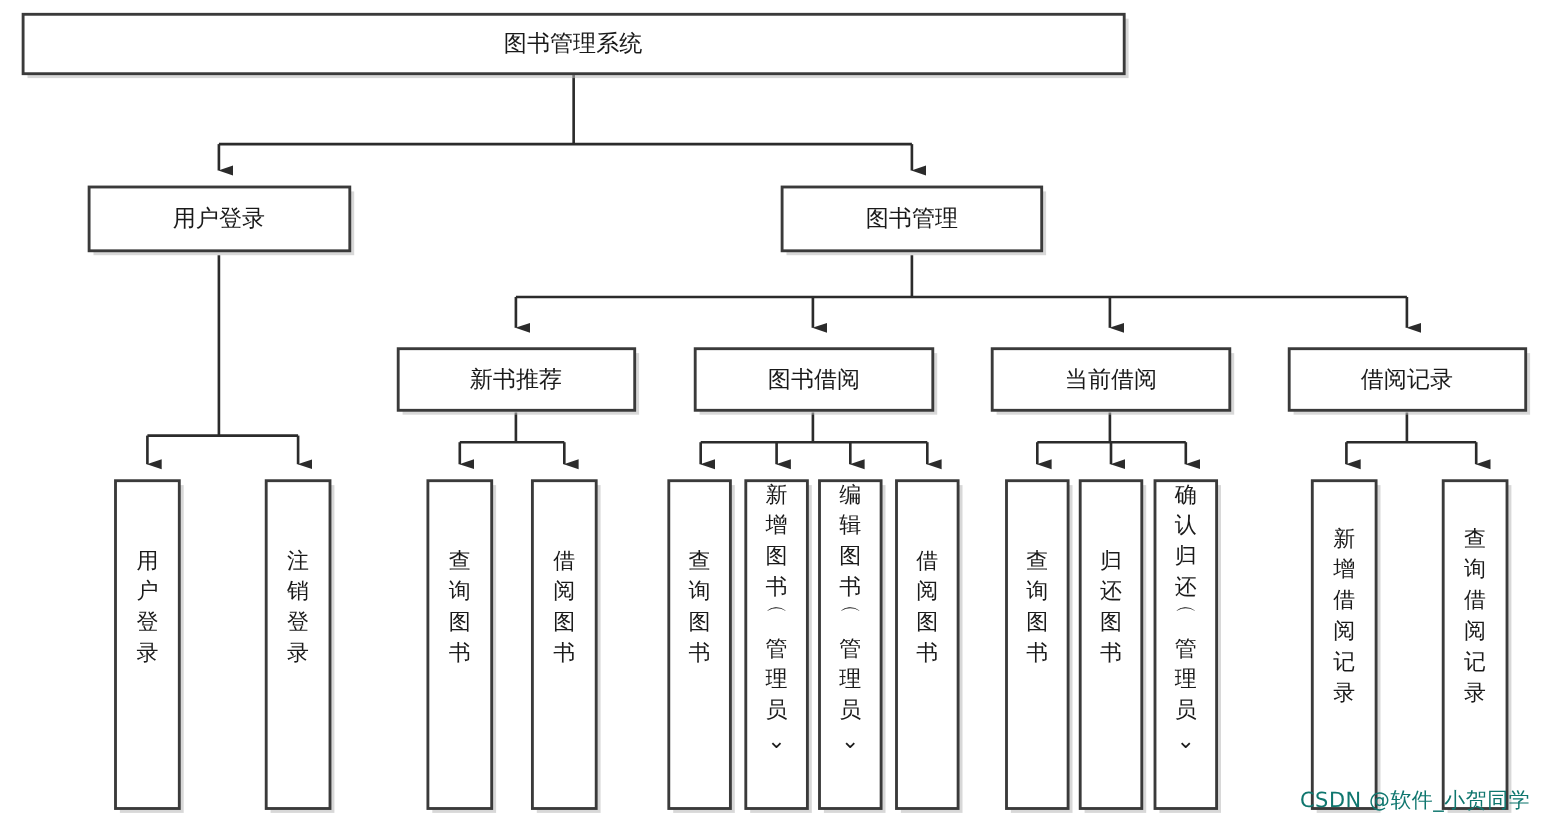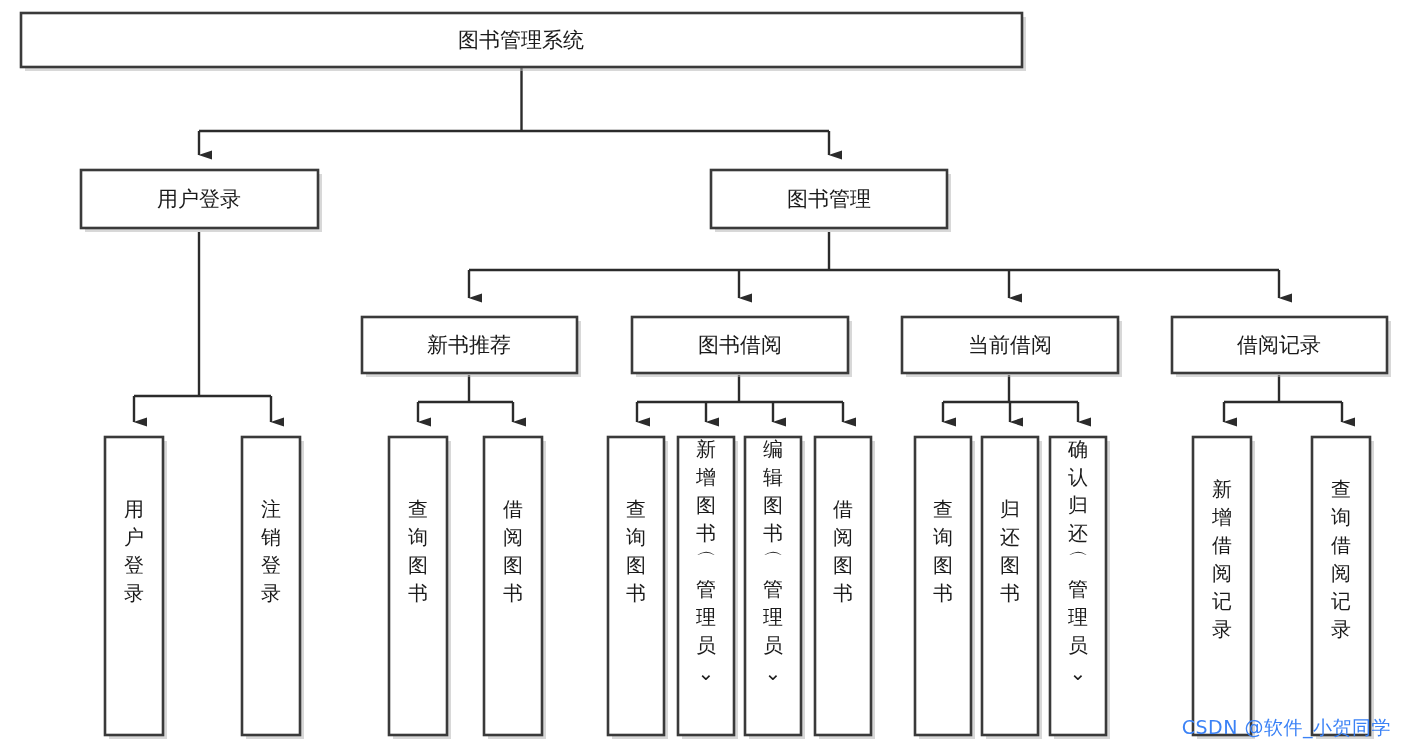--- a/index.html
+++ b/index.html
@@ -54,21 +54,21 @@
   .edge-arrow {
     fill: #2b2b2b;
     stroke: none;
   }
   .watermark {
     position: absolute;
     right: 14px;
     bottom: 6px;
     font-family: "DejaVu Sans", "Liberation Sans", sans-serif;
     font-size: 19px;
-    color: #3b82f6;
+    color: #0f766e;
     white-space: nowrap;
     letter-spacing: 0.5px;
     pointer-events: none;
   }
 </style>
 </head>
 <body>
 
 <div id="diagram-root">
 

